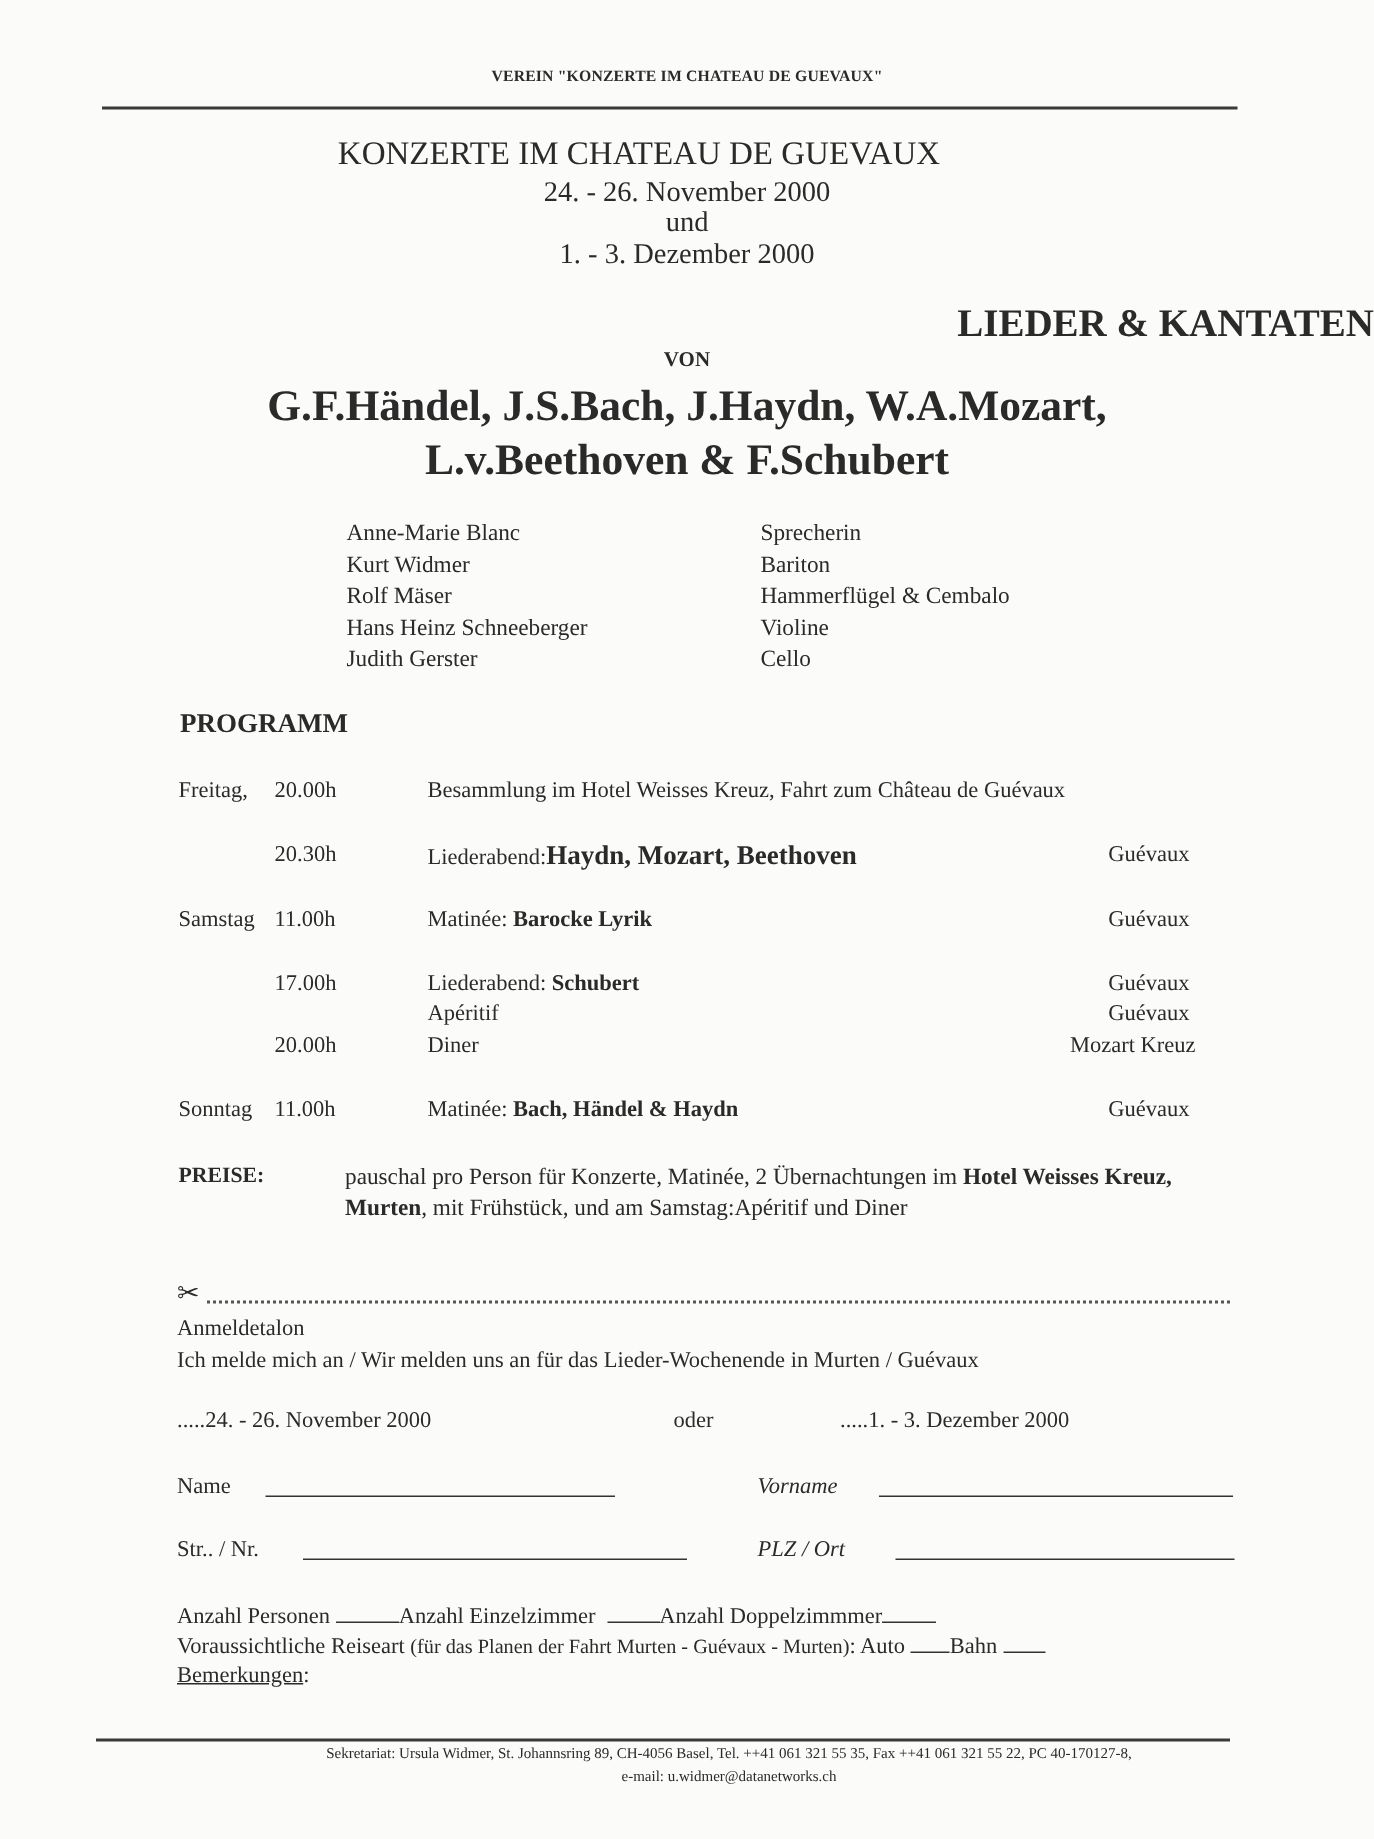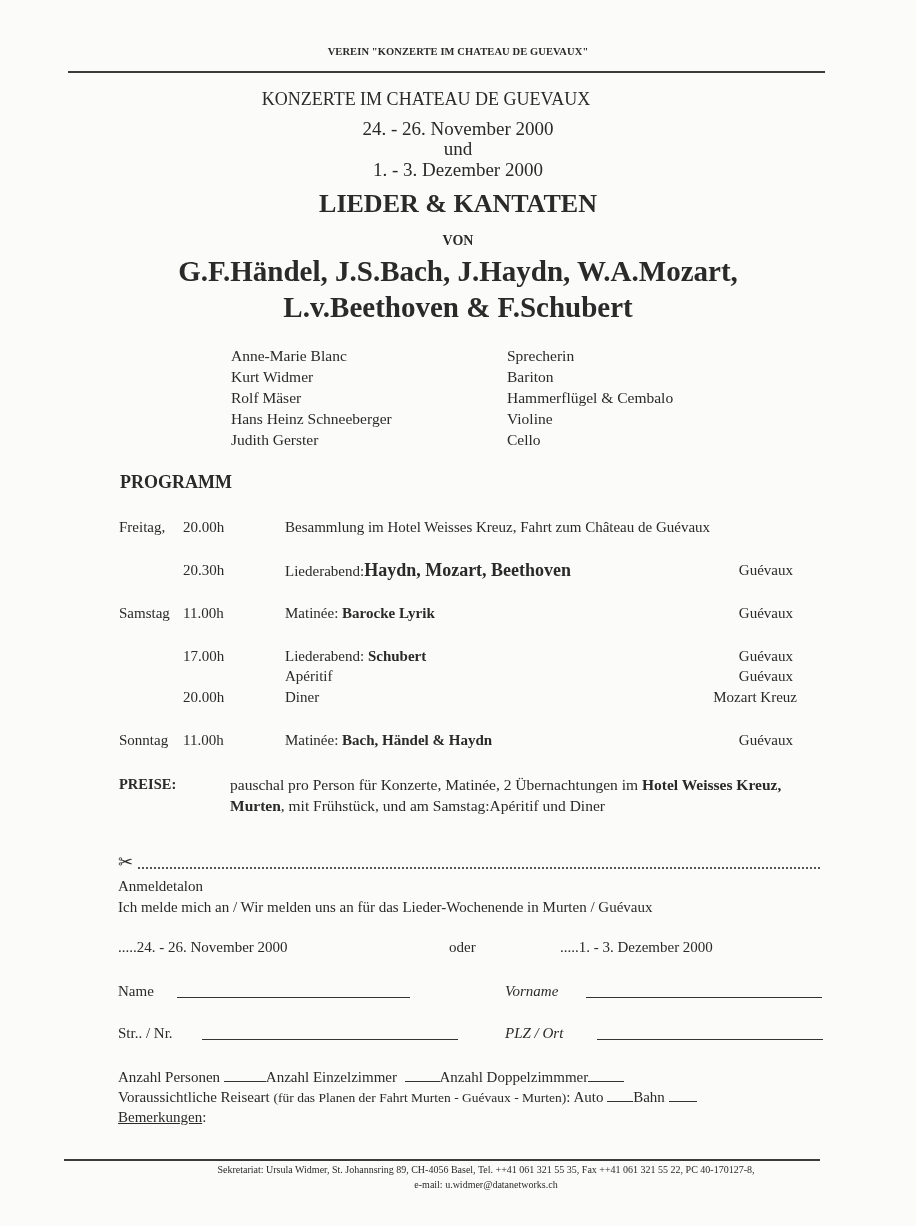--- a/index.html
+++ b/index.html
@@ -7,23 +7,23 @@
       width: 916px; height: 1226px; position: relative; overflow: hidden;
       background: #fbfbfa;
       color: #2a2a2a;
       font-family: "Liberation Serif", "DejaVu Serif", serif;
     }
     .abs { position: absolute; white-space: nowrap; }
     .center { left: 0; width: 916px; text-align: center; }
     .hr { position: absolute; height: 2px; background: #3a3a3a; }
 
     .org { top: 46px; font-size: 10.5px; font-weight: bold; letter-spacing: 0.1px; }
-    .title { top: 89px; font-size: 18px; left: 0; width: 852px; text-align: center; }
+    .title { top: 89px; font-size: 22px; left: 0; width: 852px; text-align: center; }
     .dates { font-size: 19px; }
-    .h-lieder { top: 189px; font-size: 26px; font-weight: bold; }
+    .h-lieder { top: 201px; font-size: 26px; font-weight: bold; text-align: right; }
     .h-von { top: 233px; font-size: 14px; font-weight: bold; }
     .h-comp { font-size: 29px; font-weight: bold; }
 
     .perf { font-size: 15.5px; line-height: 21px; }
     .sect { font-size: 18px; font-weight: bold; }
 
     .prog { font-size: 15px; }
     .prog b { font-weight: bold; }
     .prog .big { font-size: 18px; font-weight: bold; }
     .right { text-align: right; }

